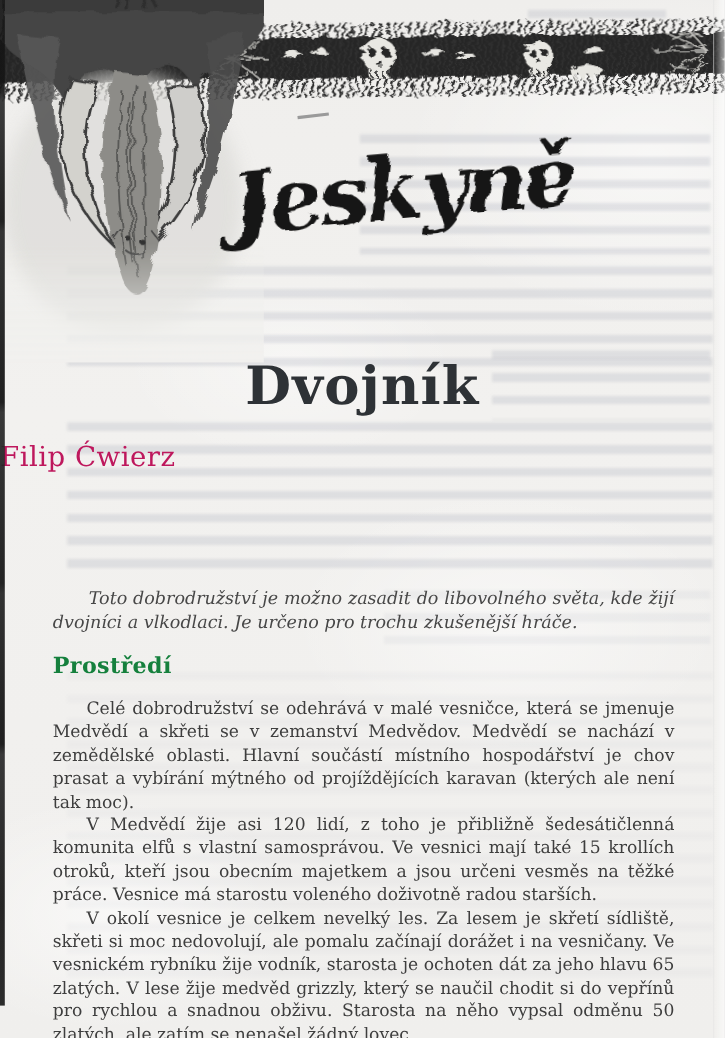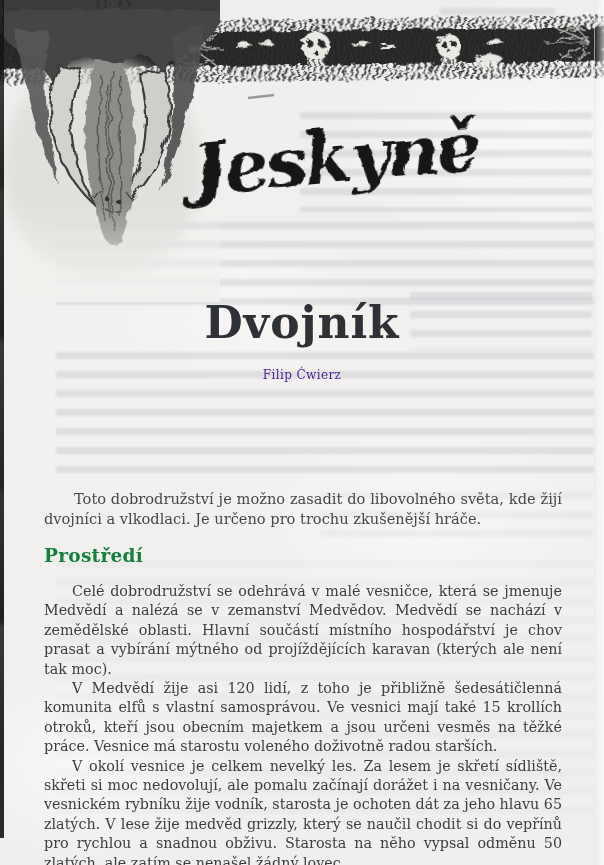--- a/index.html
+++ b/index.html
@@ -41,25 +41,25 @@
   .bleed.light{opacity:.45;}
   svg text{user-select:none;}
   .art{position:absolute;pointer-events:none;}
   .adventure-title{
     position:absolute;left:0;right:0;top:299px;z-index:5;margin:0;
     text-align:center;font-size:44px;line-height:1.1;font-weight:600;
     letter-spacing:1px;color:#2e3236;
   }
   .author{
     position:absolute;left:0;right:0;top:368px;z-index:5;
-    text-align:center;font-size:12px;color:#4c1d95;letter-spacing:.4px;
+    text-align:left;font-size:23px;color:#be185d;letter-spacing:.4px;
   }
   .intro{
     position:absolute;left:44px;right:42px;top:489px;z-index:5;margin:0;
-    font-size:14.6px;line-height:20px;color:#474747;
+    font-style:italic;font-size:14.6px;line-height:20px;color:#474747;
     text-indent:30px;text-align:justify;
   }
   .section-heading{
     position:absolute;left:44px;top:545px;z-index:5;margin:0;
     font-size:18.5px;font-weight:bold;color:#15803d;letter-spacing:.3px;
   }
   .bodytext{
     position:absolute;left:44px;right:42px;top:582px;z-index:5;
     font-size:14.3px;line-height:19.4px;color:#3e3e3e;
     text-align:justify;hyphens:auto;
@@ -196,20 +196,20 @@
     <text x="160" y="98" text-anchor="middle" font-family="DejaVu Serif, serif" font-size="70" font-weight="bold" font-style="italic" fill="#151515" letter-spacing="-2" transform="rotate(-5 160 98)" filter="url(#f-title)">Jeskyně</text>
   </svg>
 
   <h1 class="adventure-title">Dvojník</h1>
   <div class="author">Filip Ćwierz</div>
 
   <p class="intro">Toto dobrodružství je možno zasadit do libovolného světa, kde žijí dvojníci a vlkodlaci. Je určeno pro trochu zkušenější hráče.</p>
 
   <h2 class="section-heading">Prostředí</h2>
   <div class="bodytext">
-    <p>Celé dobrodružství se odehrává v malé vesničce, která se jmenuje Medvědí a nalézá se v zemanství Medvědov. Medvědí se nachází v zemědělské oblasti. Hlavní součástí místního hospodářství je chov prasat a vybírání mýtného od projíždějících karavan (kterých ale není tak moc).</p>
+    <p>Celé dobrodružství se odehrává v malé vesničce, která se jmenuje Medvědí a skřeti se v zemanství Medvědov. Medvědí se nachází v zemědělské oblasti. Hlavní součástí místního hospodářství je chov prasat a vybírání mýtného od projíždějících karavan (kterých ale není tak moc).</p>
     <p>V Medvědí žije asi 120 lidí, z toho je přibližně šedesátičlenná komunita elfů s vlastní samosprávou. Ve vesnici mají také 15 krollích otroků, kteří jsou obecním majetkem a jsou určeni vesměs na těžké práce. Vesnice má starostu voleného doživotně radou starších.</p>
     <p>V okolí vesnice je celkem nevelký les. Za lesem je skřetí sídliště, skřeti si moc nedovolují, ale pomalu začínají dorážet i na vesničany. Ve vesnickém rybníku žije vodník, starosta je ochoten dát za jeho hlavu 65 zlatých. V lese žije medvěd grizzly, který se naučil chodit si do vepřínů pro rychlou a snadnou obživu. Starosta na něho vypsal odměnu 50 zlatých, ale zatím se nenašel žádný lovec.</p>
   </div>
 
   <div class="right-edge"></div>
   <div class="binding"></div>
 </div>
 
 </body></html>

